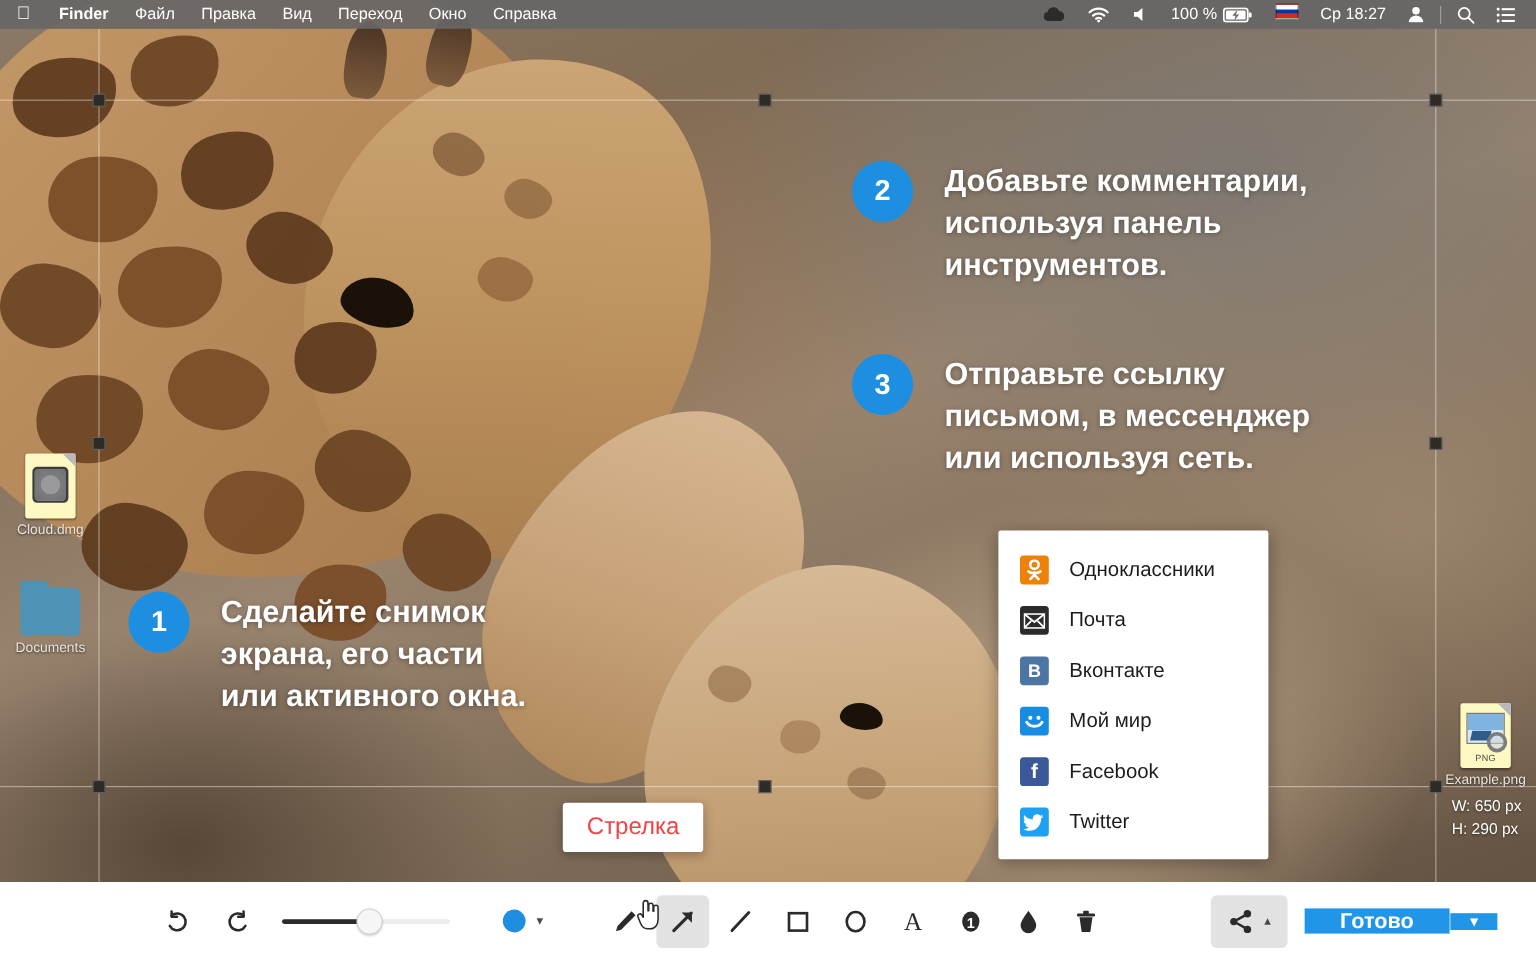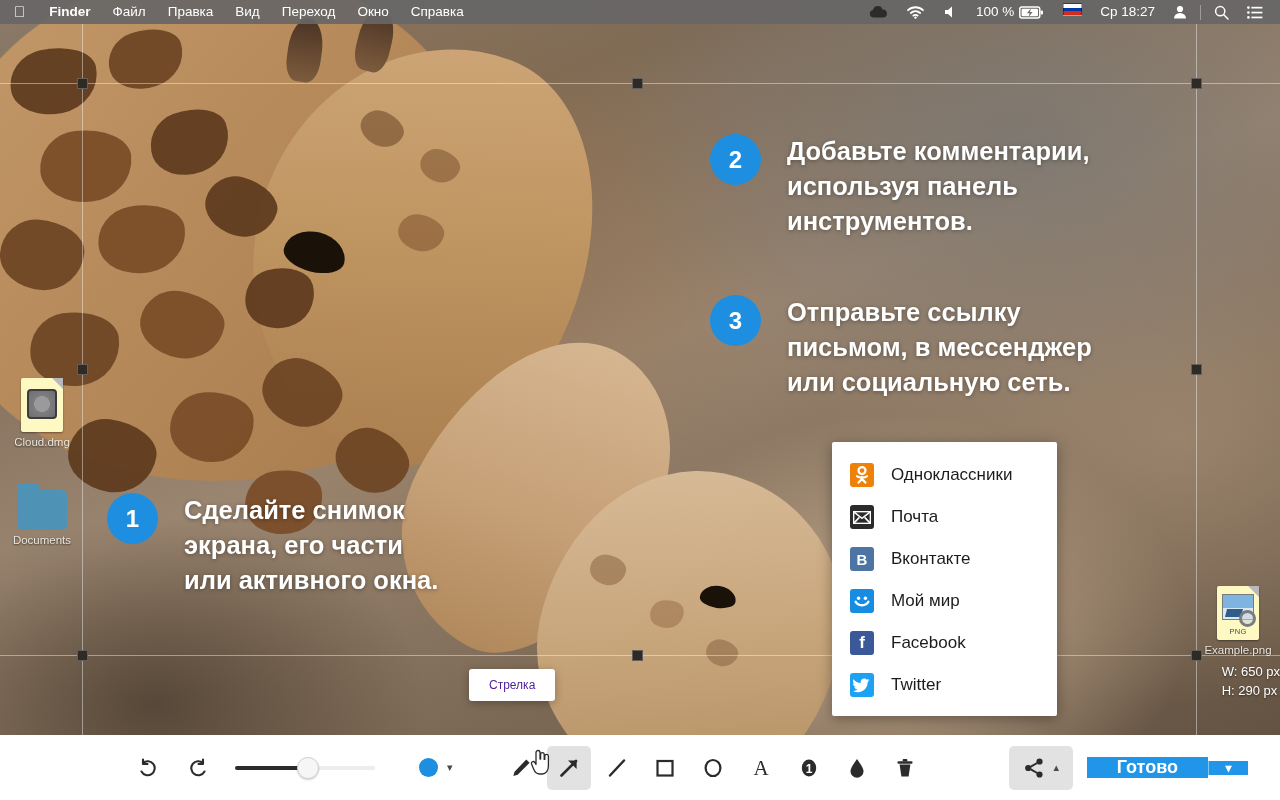--- a/index.html
+++ b/index.html
@@ -104,21 +104,21 @@
     z-index: 19;
   }
   .crop-line-v { width: 1px; top: 24px; height: 776px; }
   .crop-line-h { height: 1px; left: 0; width: 1280px; }
   .handle {
     position: absolute; width: 11px; height: 11px;
     background: #2e2a26; border: 1px solid rgba(255,255,255,.25);
     z-index: 25;
   }
   .dimbox {
-    position: absolute; right: 0; top: 662px;
+    position: absolute; right: 12px; top: 662px;
     color: #ffffff; font-size: 13px; line-height: 19px;
     text-align: left; z-index: 25;
     text-shadow: 0 1px 2px rgba(0,0,0,.55);
   }
 
   
   .dicon { position: absolute; width: 84px; text-align: center; z-index: 15; }
   .dicon .lbl {
     margin-top: 4px; font-size: 11.5px; color: #e8e4de;
     text-shadow: 0 1px 2px rgba(0,0,0,.65);
@@ -235,21 +235,21 @@
   }
   .donearrow {
     background: #2196e8; color: #fff; width: 40px;
     display: flex; align-items: center; justify-content: center;
     border-left: 1px solid rgba(255,255,255,.45); font-size: 12px;
   }
   .tooltip {
     position: absolute; left: 469px; top: 669px;
     background: #fff; border-radius: 3px;
     box-shadow: 0 2px 9px rgba(0,0,0,.28);
-    padding: 9px 20px; font-size: 12px; color: #4c1d95;
+    padding: 9px 20px; font-size: 20px; color: #ef4444;
     z-index: 55;
   }
   .cursor {
     position: absolute; left: 528px; top: 748px; z-index: 58;
     width: 26px; height: 28px;
   }
   .tb-left { display:flex; align-items:center; padding-left: 125px; }
   .tb-tools { display:flex; align-items:center; gap: 4px; margin-left: 46px; }
   .tb-right { margin-left: auto; display:flex; align-items:center; }
   svg { display:block; }
@@ -347,21 +347,21 @@
     <div class="bullet">2</div>
     <div class="ctext">Добавьте комментарии,
 используя панель
 инструментов.</div>
   </div>
 
   <div class="callout" style="left:710px;top:295px;">
     <div class="bullet">3</div>
     <div class="ctext">Отправьте ссылку
 письмом, в мессенджер
-или социальную сеть.</div>
+или используя сеть.</div>
   </div>
 
   <div class="sharemenu" id="sharemenu">
       <div class="smrow">
         <div class="smicon" style="background: rgb(238, 130, 8);">
           <svg width="16" height="18" viewBox="0 0 16 18">
             <circle cx="8" cy="4.6" r="3.5" fill="none" stroke="#fff" stroke-width="2.2"></circle>
             <path d="M3 10.2 C5 12 11 12 13 10.2" fill="none" stroke="#fff" stroke-width="2.2" stroke-linecap="round"></path>
             <path d="M8 11.2 L8 13 M8 13 L4.6 16.6 M8 13 L11.4 16.6" stroke="#fff" stroke-width="2.2" stroke-linecap="round" fill="none"></path>
           </svg>

